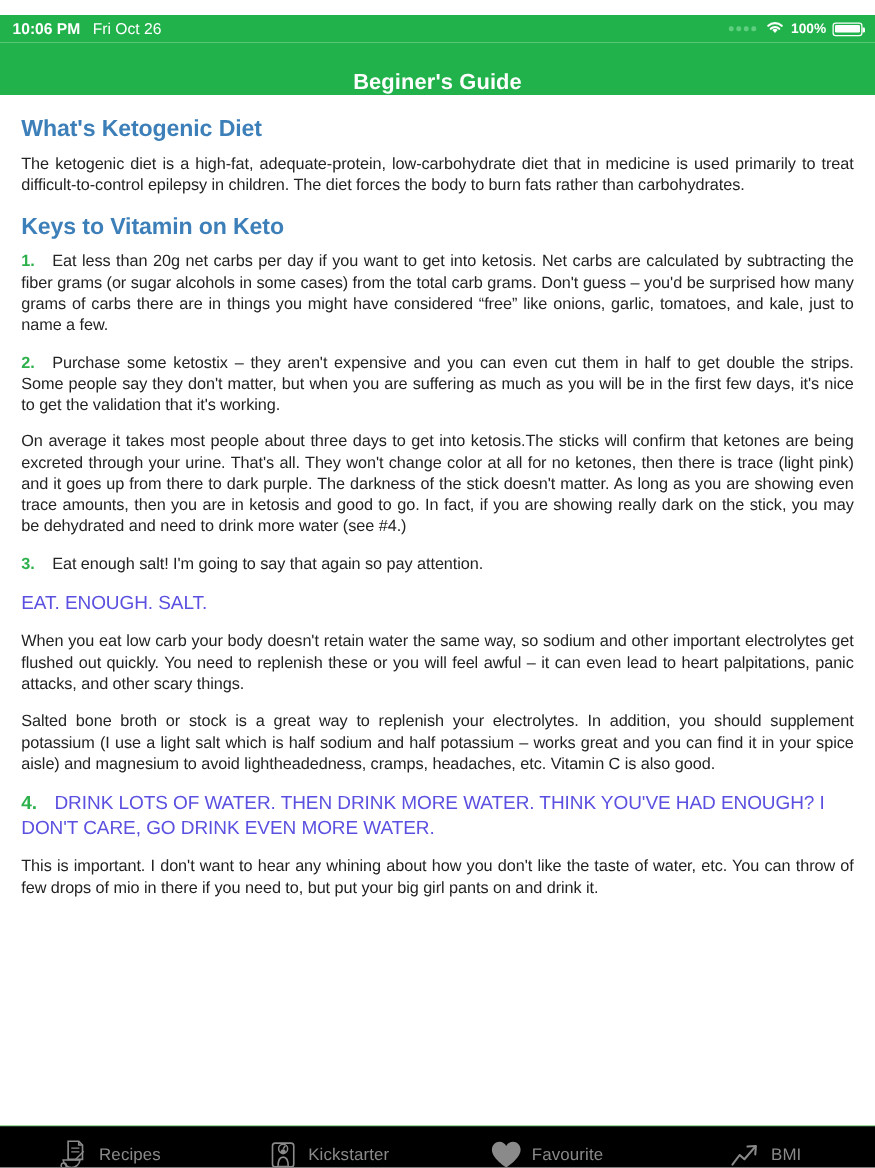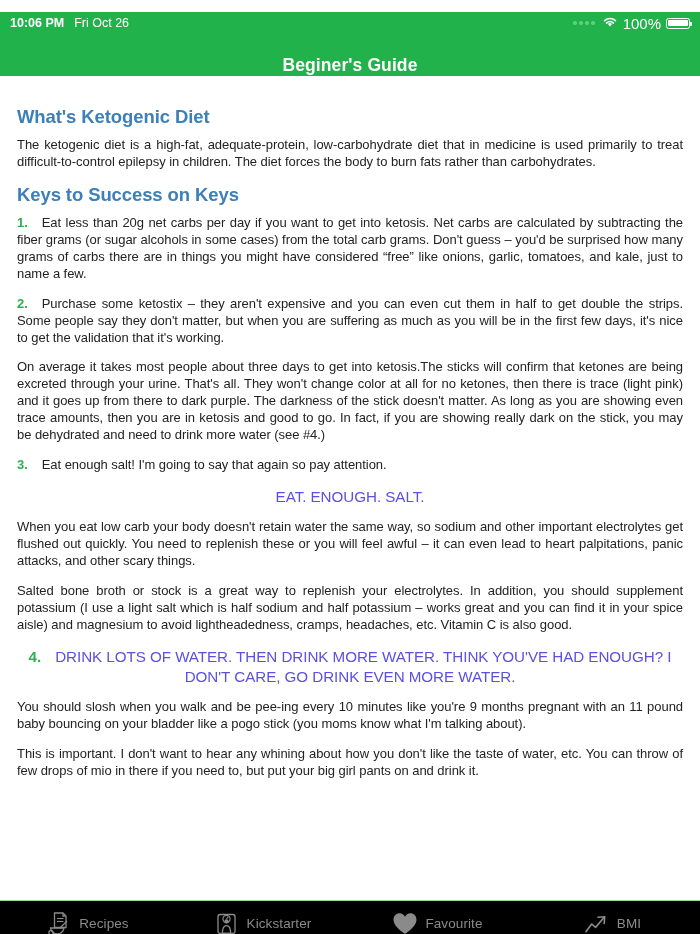--- a/index.html
+++ b/index.html
@@ -17,62 +17,62 @@
     display:flex; align-items:center; justify-content:space-between;
     padding:0 10px; font-size:12.5px; font-weight:700; flex:0 0 auto;
   }
   .sb-left { display:flex; align-items:center; gap:10px; }
   .sb-right { display:flex; align-items:center; gap:5px; }
   .sb-time { letter-spacing:0px; }
   .sb-date { font-weight:400; }
   .dots { display:flex; align-items:center; gap:2.5px; margin-right:2px; }
   .dots i { width:3.5px; height:3.5px; border-radius:50%; background:#5fce7f; display:block; }
   .wifi { display:block; }
-  .pct { font-size:15px; font-weight:400; }
+  .pct { font-size:11px; font-weight:700; }
   .battery {
     width:24px; height:11px; border:1.4px solid #ffffff; border-radius:2.6px;
     position:relative; display:flex; align-items:center; padding:1.3px;
   }
   .battery::after {
     content:""; position:absolute; right:-3.4px; top:3px;
     width:2px; height:4.4px; background:#ffffff; border-radius:0 1px 1px 0;
   }
   .battery span { display:block; height:100%; width:100%; background:#fff; border-radius:1px; }
 
   
   .navbar {
     height:42px; background:#22b24c; color:#fff;
     display:flex; align-items:flex-end; justify-content:center; flex:0 0 auto;
   }
   .navbar .title { font-size:17.5px; font-weight:600; letter-spacing:.1px; }
 
   
   .content {
     flex:1 1 auto; overflow:hidden; position:relative;
-    padding:30px 17px 0 17px; background:#fff;
+    padding:16px 17px 0 17px; background:#fff;
   }
   .doc { color:#232323; }
 
   h2.sec {
     color:#3d7fb8; font-size:18.5px; font-weight:700;
     margin:0 0 9px 0; line-height:1.2; letter-spacing:-.1px;
   }
 
   p.body {
     font-size:13px; line-height:1.30;
     text-align:justify; margin:0 0 13px 0; color:#232323;
     letter-spacing:-.05px;
   }
 
   .num { color:#2db14c; font-weight:700; }
   .numgap { display:inline-block; width:14px; }
 
   p.heading-purple {
     font-size:15.2px; line-height:1.30; color:#5b50e0;
-    margin:0 0 13px 0; text-align:center; letter-spacing:-.05px;
+    margin:0 0 13px 0; text-align:left; letter-spacing:-.05px;
   }
   p.heading-purple.big { font-weight:400; }
 
   
   .tabbar {
     height:46px; background:#000000; flex:0 0 auto;
     display:flex; align-items:center; border-top:1px solid #9ada9a;
   }
   .tab {
     flex:1 1 0; height:100%;
@@ -118,38 +118,37 @@
   <div class="navbar">
     <div class="title">Beginer's Guide</div>
   </div>
 
   <div class="content">
     <div class="doc">
 
       <h2 class="sec">What's Ketogenic Diet</h2>
       <p class="body">The ketogenic diet is a high-fat, adequate-protein, low-carbohydrate diet that in medicine is used primarily to treat difficult-to-control epilepsy in children. The diet forces the body to burn fats rather than carbohydrates.</p>
 
-      <h2 class="sec">Keys to Success on Keys</h2>
+      <h2 class="sec">Keys to Vitamin on Keto</h2>
 
       <p class="body"><span class="num">1.</span><span class="numgap"></span><span>Eat less than 20g net carbs per day if you want to get into ketosis. Net carbs are calculated by subtracting the fiber grams (or sugar alcohols in some cases) from the total carb grams. Don't guess – you'd be surprised how many grams of carbs there are in things you might have considered “free” like onions, garlic, tomatoes, and kale, just to name a few.</span></p>
 
       <p class="body"><span class="num">2.</span><span class="numgap"></span><span>Purchase some ketostix – they aren't expensive and you can even cut them in half to get double the strips. Some people say they don't matter, but when you are suffering as much as you will be in the first few days, it's nice to get the validation that it's working.</span></p>
 
       <p class="body">On average it takes most people about three days to get into ketosis.The sticks will confirm that ketones are being excreted through your urine. That's all. They won't change color at all for no ketones, then there is trace (light pink) and it goes up from there to dark purple. The darkness of the stick doesn't matter. As long as you are showing even trace amounts, then you are in ketosis and good to go. In fact, if you are showing really dark on the stick, you may be dehydrated and need to drink more water (see #4.)</p>
 
       <p class="body"><span class="num">3.</span><span class="numgap"></span><span>Eat enough salt! I'm going to say that again so pay attention.</span></p>
 
       <p class="heading-purple">EAT. ENOUGH. SALT.</p>
 
       <p class="body">When you eat low carb your body doesn't retain water the same way, so sodium and other important electrolytes get flushed out quickly. You need to replenish these or you will feel awful – it can even lead to heart palpitations, panic attacks, and other scary things.</p>
       <p class="body">Salted bone broth or stock is a great way to replenish your electrolytes. In addition, you should supplement potassium (I use a light salt which is half sodium and half potassium – works great and you can find it in your spice aisle) and magnesium to avoid lightheadedness, cramps, headaches, etc. Vitamin C is also good.</p>
 
       <p class="heading-purple big"><span class="num">4.</span><span class="numgap"></span><span>DRINK LOTS OF WATER. THEN DRINK MORE WATER. THINK YOU'VE HAD ENOUGH? I DON'T CARE, GO DRINK EVEN MORE WATER.</span></p>
 
-      <p class="body">You should slosh when you walk and be pee-ing every 10 minutes like you're 9 months pregnant with an 11 pound baby bouncing on your bladder like a pogo stick (you moms know what I'm talking about).</p>
       <p class="body">This is important. I don't want to hear any whining about how you don't like the taste of water, etc. You can throw of few drops of mio in there if you need to, but put your big girl pants on and drink it.</p>
 
     </div>
   </div>
 
   <div class="tabbar">
 
     <div class="tab">
       <span class="ico">
         <svg width="24" height="26" viewBox="0 0 24 26">

